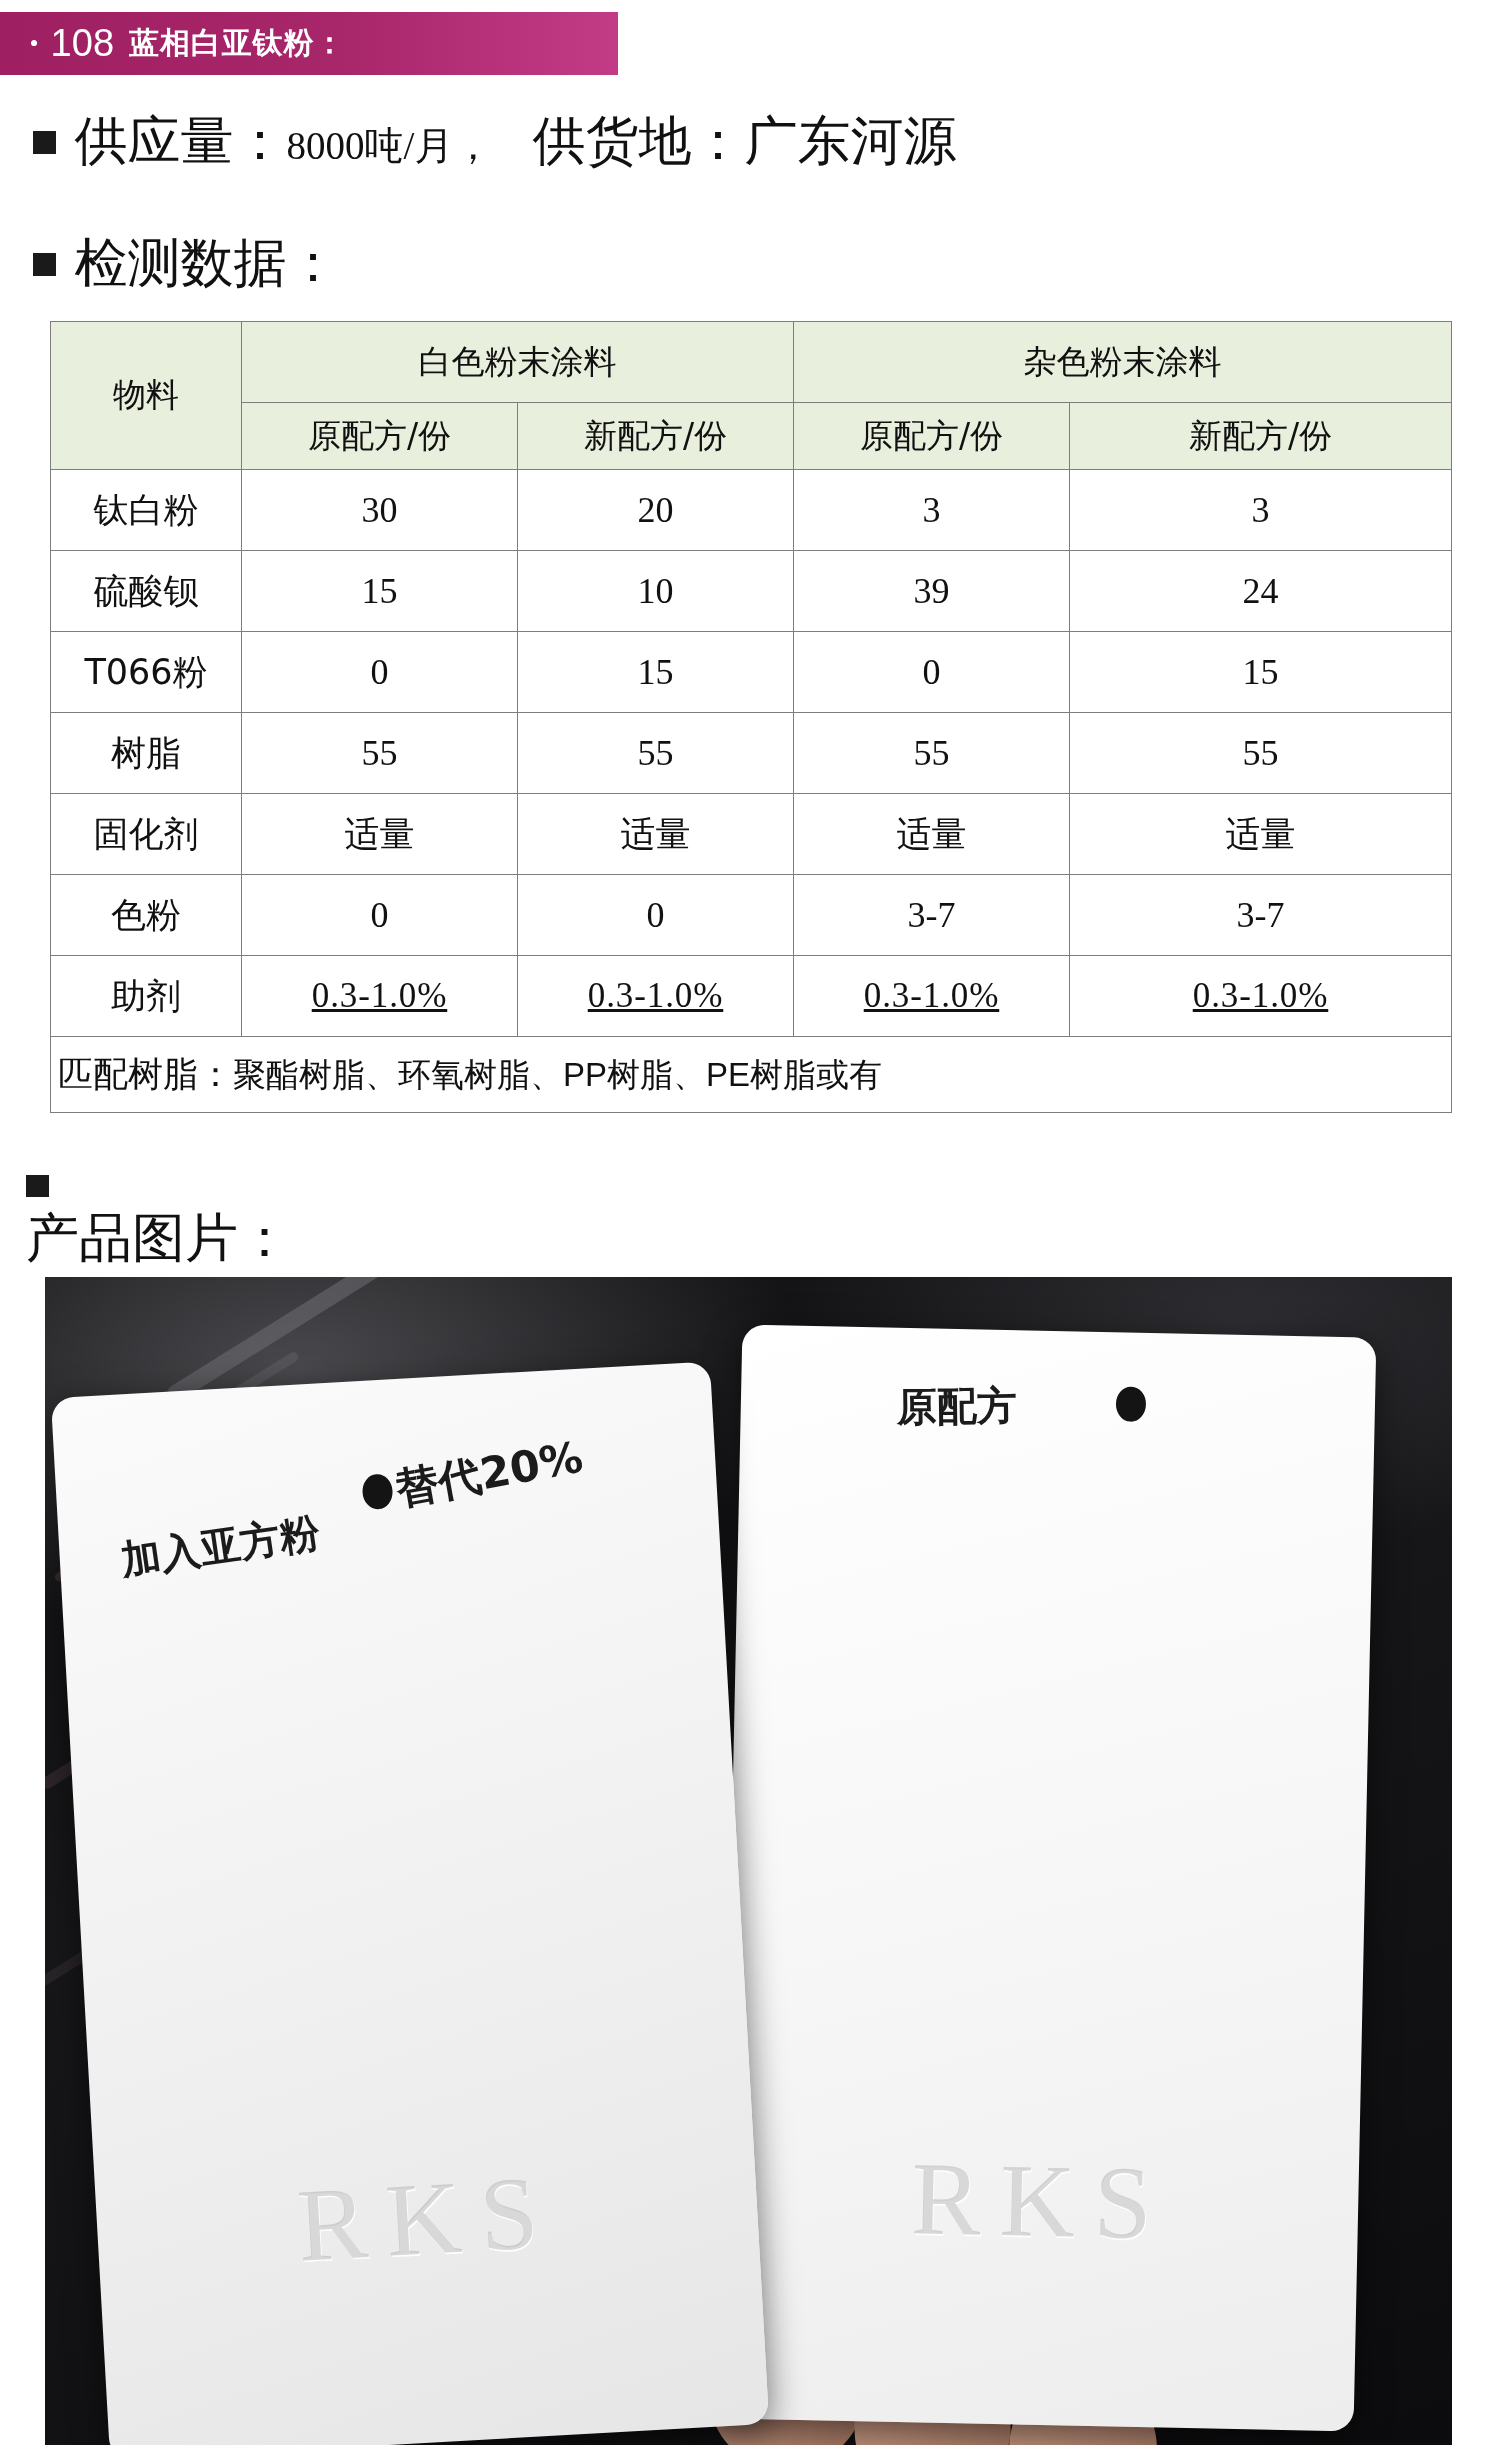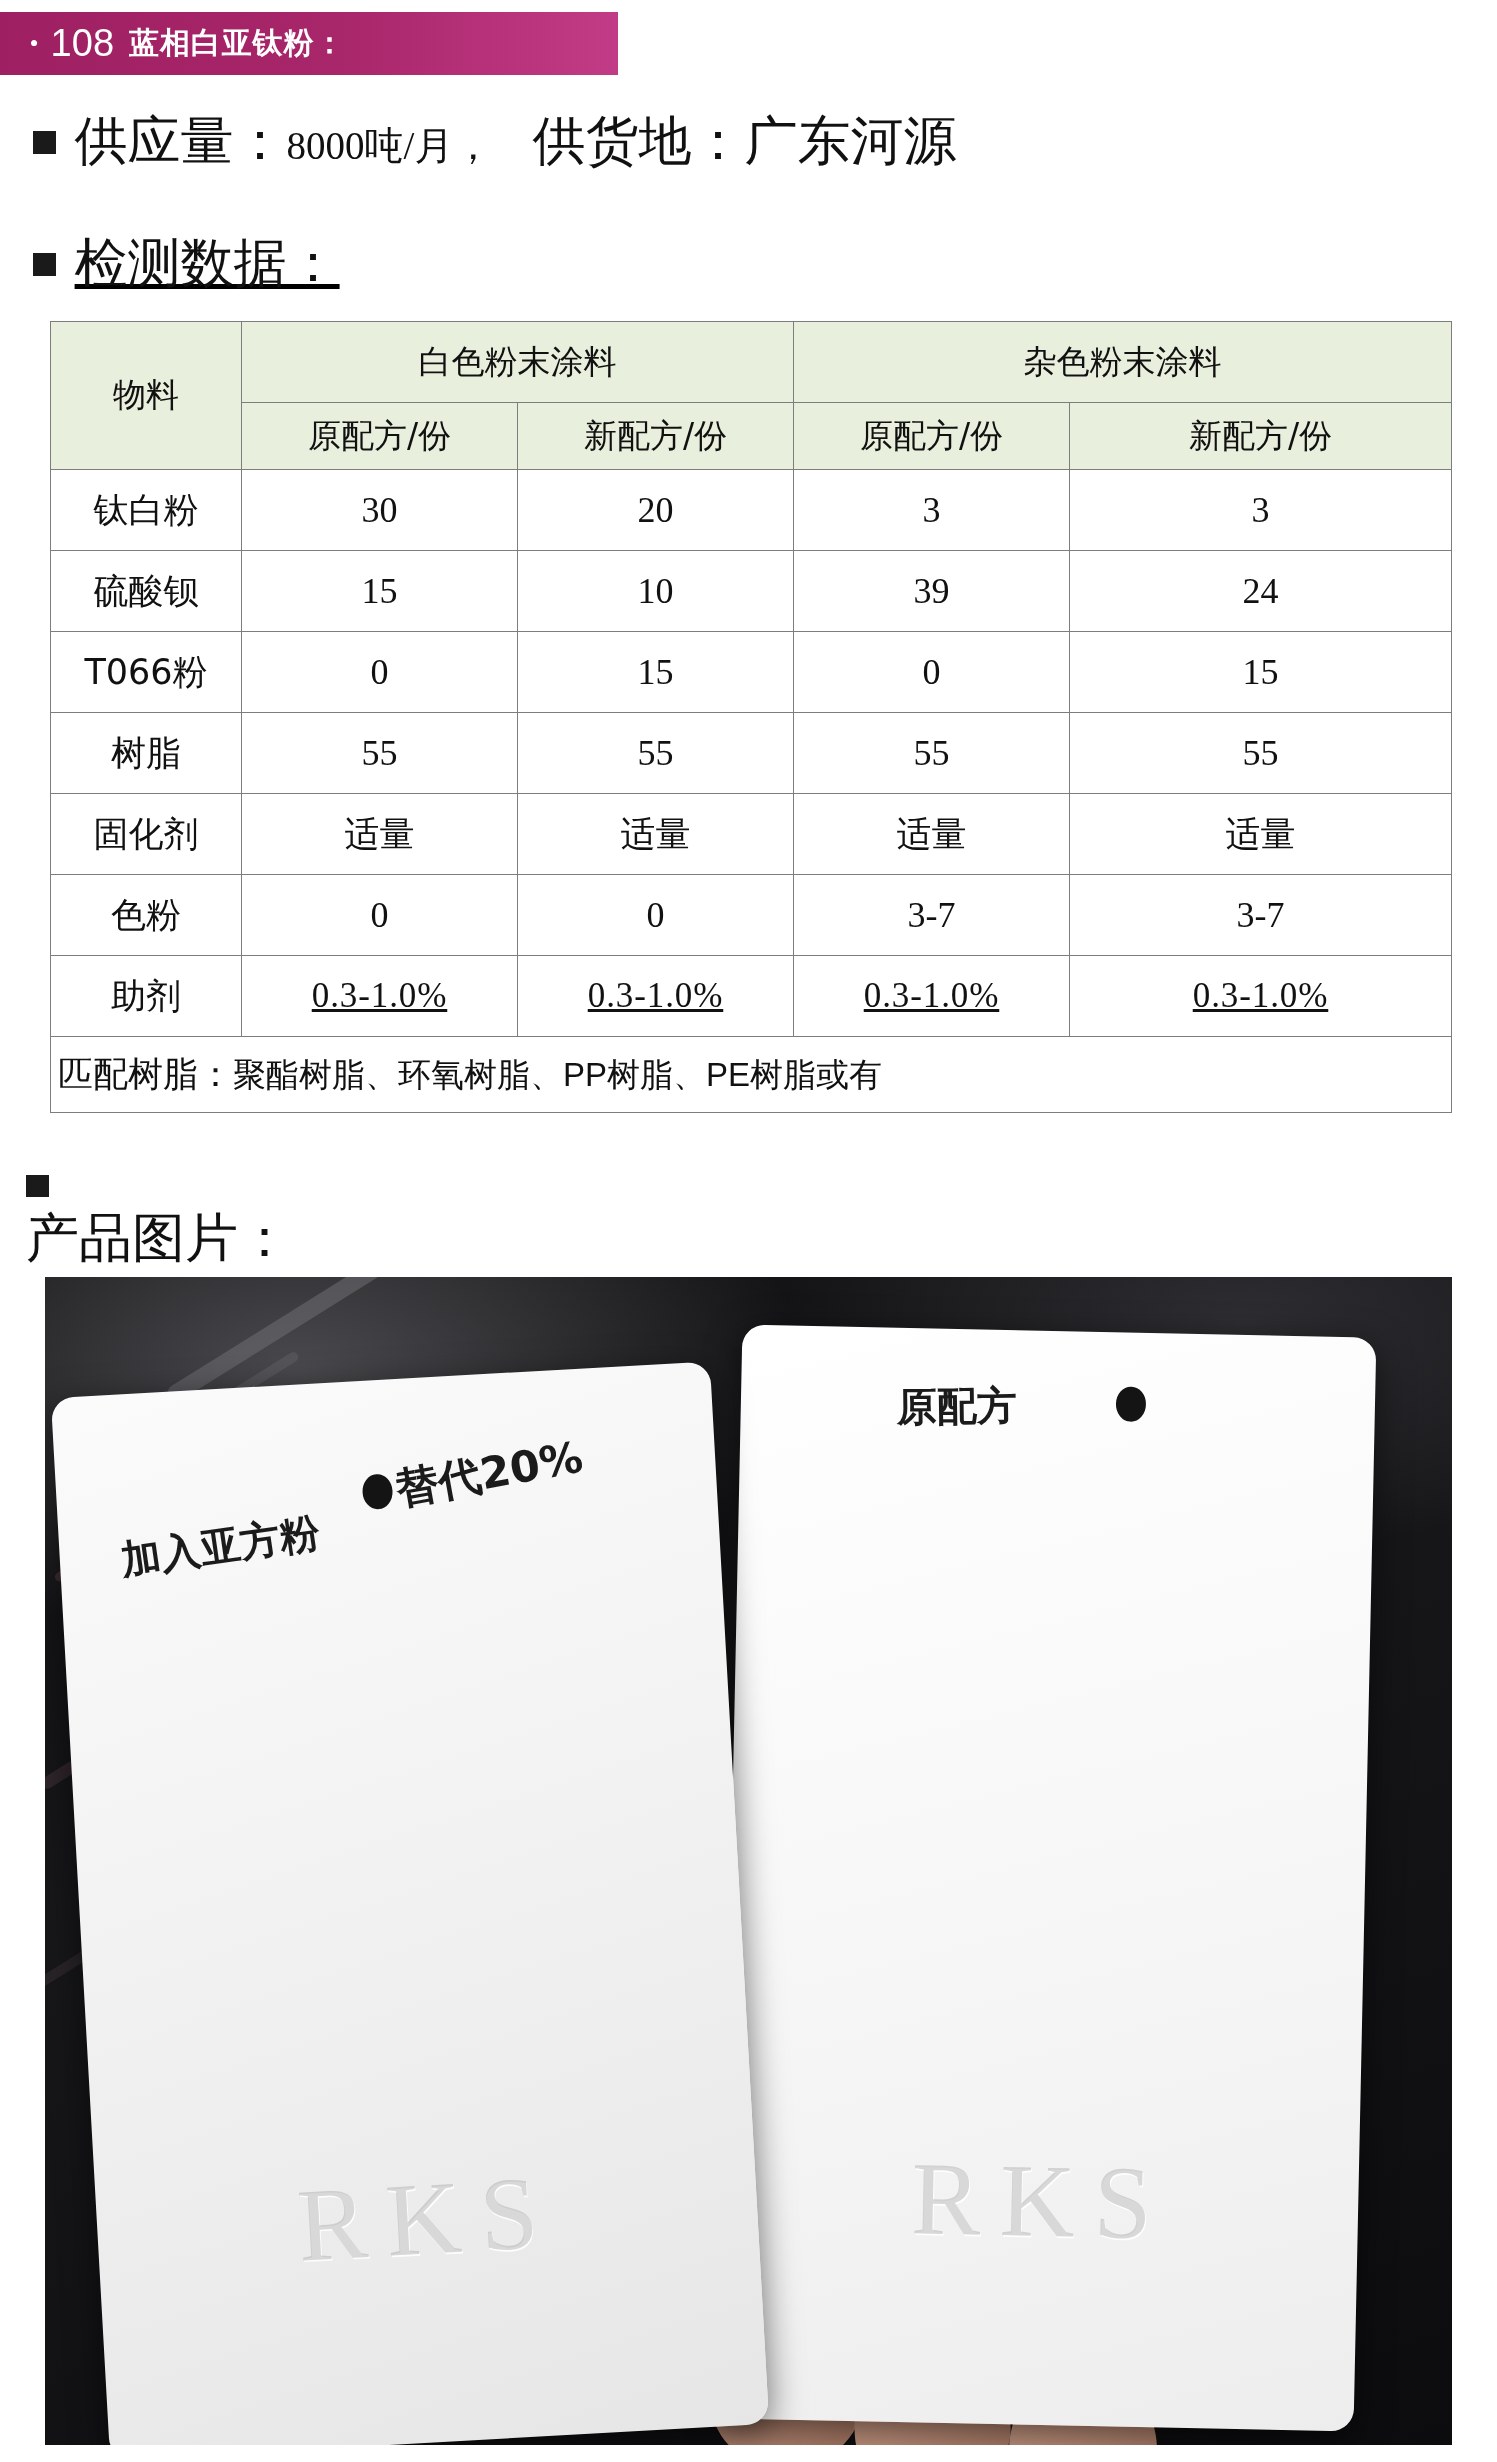--- a/index.html
+++ b/index.html
@@ -72,21 +72,21 @@
     white-space: nowrap;
     text-align: right;
   }
   .line-num {
     font-family: "Liberation Serif", serif;
     font-size: 39px;
     color: #111111;
   }
 
   #supply-row { left: 33px; top: 106px; }
-  #test-row   { left: 33px; top: 228px; text-decoration: underline; }
+  #test-row   { left: 33px; top: 228px; }
   #picture-row{ left: 26px; top: 1180px; flex-direction: column; }
 
   .gap-wide { display: inline-block; width: 40px; }
 
   
   .data-table {
     position: absolute;
     left: 50px;
     top: 321px;
     width: 1402px;

